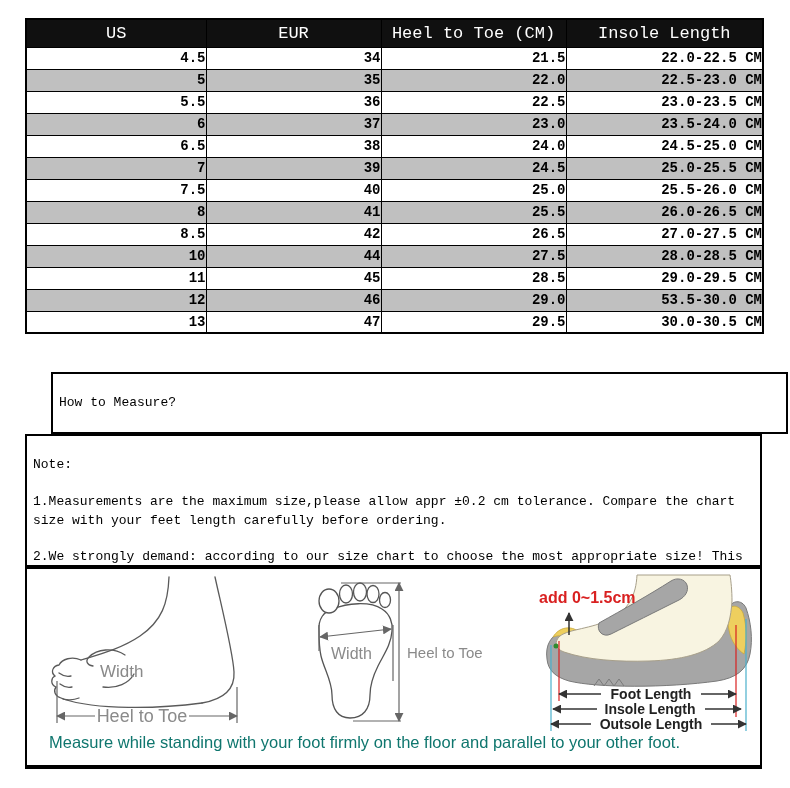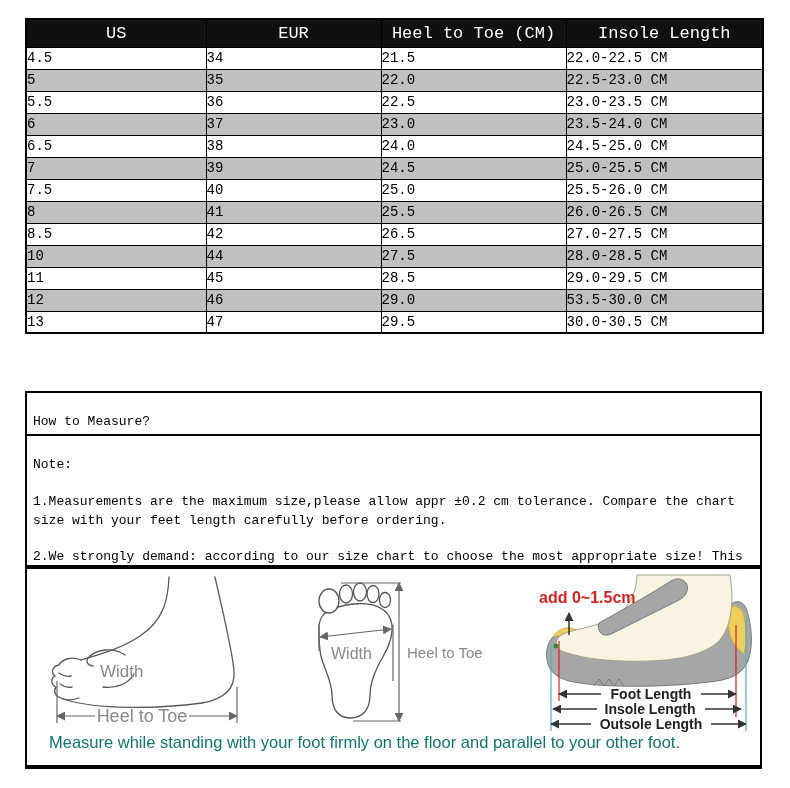--- a/index.html
+++ b/index.html
@@ -9,33 +9,33 @@
 
   
   .size-table-wrap { position:absolute; left:25px; top:18px; width:737px; }
   table.size-chart { width:100%; border-collapse:collapse; table-layout:fixed; }
   table.size-chart th {
     background:#101010; color:#fff; font-weight:normal;
     font-size:17px; height:28px; border:1px solid #000; text-align:center;
     font-family:"Liberation Mono","DejaVu Sans Mono",monospace;
   }
   table.size-chart td {
-    font-size:14px; height:22px; border:1px solid #000; text-align:left;
-    color:#000; background:#fff;
+    font-size:14px; height:22px; border:1px solid #000; text-align:right;
+    color:#000; background:#fff;font-weight:bold;
   }
   table.size-chart tbody tr:nth-child(even) td { background:#c0c0c0; }
   table.size-chart { border:2px solid #000; }
 
   
   .txt-box {
     position:absolute; left:25px; width:737px; border:2px solid #000;
     font-size:13px; line-height:18.4px; color:#000; padding:2px 6px;
     white-space:pre-line; overflow:hidden; background:#fff;
   }
-  #how-box { top:391px; height:62px; }
+  #how-box { top:372px; height:62px;margin-left:26px; }
   #note-box { top:434px; height:133px; }
   .tline { white-space:pre-line; }
 
   
   #diagram-box {
     position:absolute; left:25px; top:567px; width:737px; height:202px;
     border:2px solid #000; border-bottom-width:4px; background:#fff;
   }
   #diagram-box svg { position:absolute; overflow:visible; }
   #svg-side { left:10px; top:8px; }

